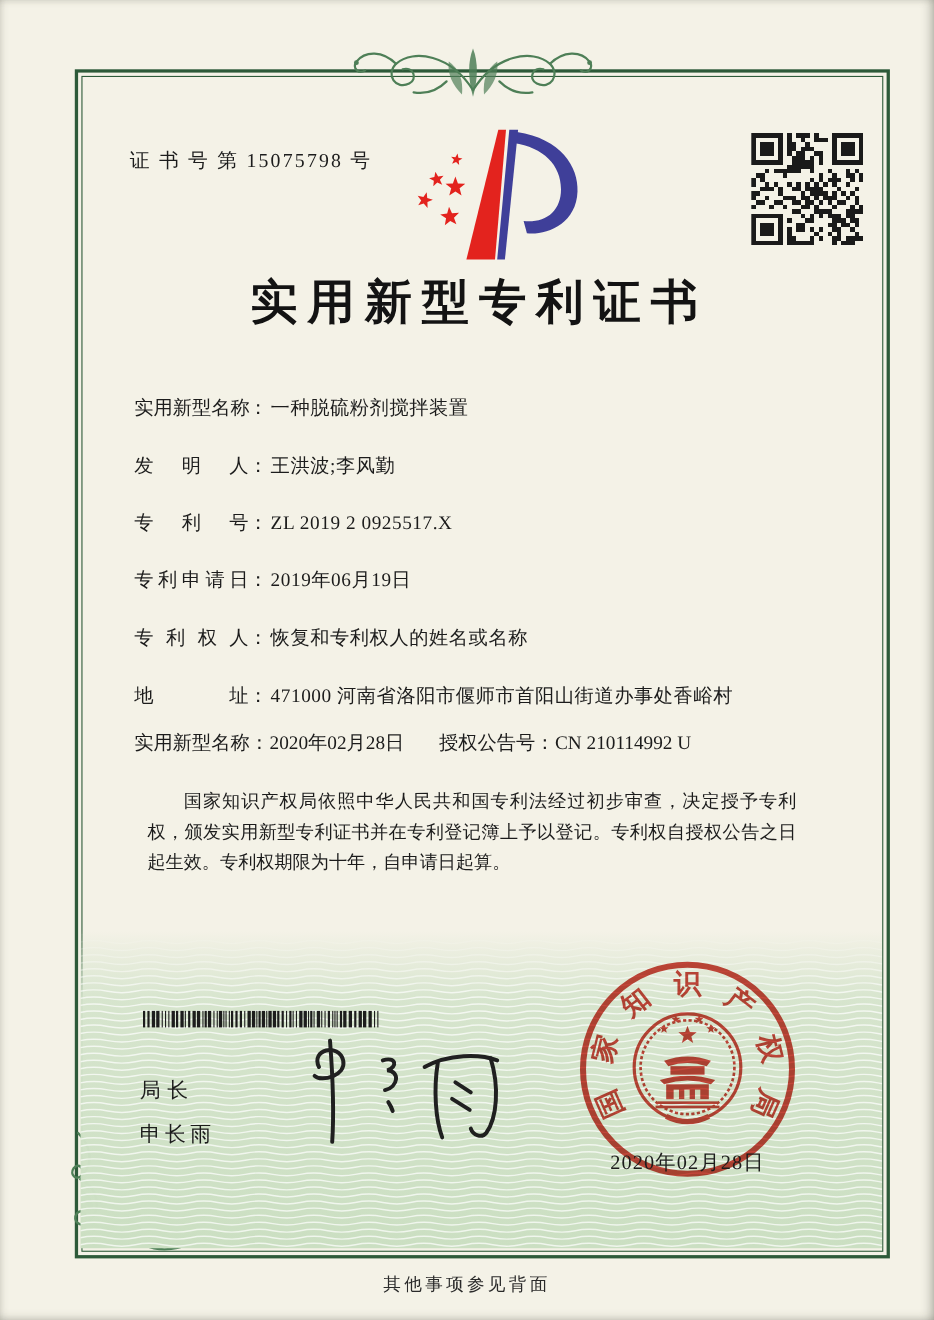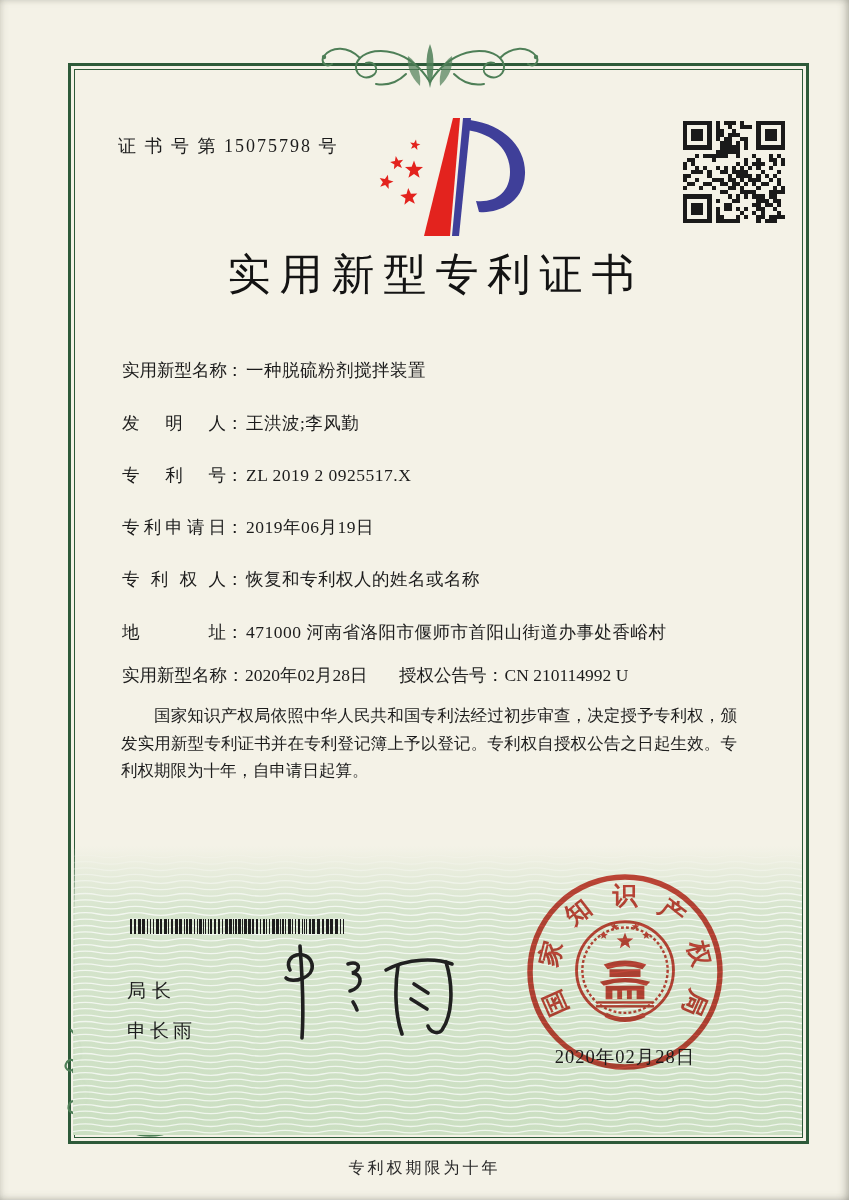--- a/index.html
+++ b/index.html
@@ -13,30 +13,30 @@
                inset 0 -6px 10px -6px rgba(90,90,80,.3),
                inset 0 5px 8px -5px rgba(120,120,110,.18);
   }
   .frame{position:absolute;left:68px;top:63px;width:735px;height:1075px;
     border:3px solid var(--frame-green,#2d5a39);}
   .frame-inner{position:absolute;inset:3px;border:1px solid var(--frame-green,#2d5a39);}
   .certno{position:absolute;left:118px;top:134px;font-size:18px;letter-spacing:2px;}
   .qr{position:absolute;left:683px;top:121px;width:102px;height:102px;}
   .logo{position:absolute;left:355px;top:108px;width:180px;height:138px;}
   .title{position:absolute;left:68px;top:246px;width:735px;text-align:center;
-    font-size:43px;font-weight:400;letter-spacing:9px;color:#131313;}
+    font-size:43px;font-weight:700;letter-spacing:9px;color:#131313;}
   .fields{position:absolute;left:118px;top:0;width:620px;font-size:17.5px;}
   .frow{position:absolute;left:4px;white-space:nowrap;}
   .flabel{display:inline-block;width:104px;text-align:justify;text-align-last:justify;}
   .fcolon{display:inline-block;width:18px;}
   .fvalue{margin-left:2px;letter-spacing:.5px;}
   .grant2{position:absolute;left:277px;top:0;white-space:nowrap;}
   .paras{position:absolute;left:118px;top:699px;width:622px;font-size:16.5px;
     line-height:27.5px;text-align:justify;}
-  .paras p{margin:3px;text-indent:2em;}
+  .paras p{margin:16px;text-indent:2em;}
   .band{position:absolute;left:73px;top:846px;width:729px;height:289px;pointer-events:none;}
   .barcode{position:absolute;left:130px;top:919px;width:218px;height:15px;}
   .barcode div{position:absolute;top:0;bottom:0;background:#1d1d1d;}
   .signer-title{position:absolute;left:127px;top:978px;font-size:19px;letter-spacing:6px;}
   .signer-name{position:absolute;left:127px;top:1018px;font-size:19px;letter-spacing:4px;}
   .signature{position:absolute;left:256px;top:936px;width:217px;height:112px;}
   .seal{position:absolute;left:525px;top:872px;width:200px;height:200px;
     mix-blend-mode:multiply;opacity:.93;}
   .seal-ring{position:absolute;inset:0;}
   .seal-char{position:absolute;left:50%;top:50%;width:26px;height:26px;margin:-13px 0 0 -13px;
@@ -535,14 +535,14 @@
         <div class="seal-char" style="transform: rotate(-76deg) translateY(-76px);">家</div>
         <div class="seal-char" style="transform: rotate(-38deg) translateY(-76px);">知</div>
         <div class="seal-char" style="transform: rotate(0deg) translateY(-76px);">识</div>
         <div class="seal-char" style="transform: rotate(38deg) translateY(-76px);">产</div>
         <div class="seal-char" style="transform: rotate(76deg) translateY(-76px);">权</div>
         <div class="seal-char" style="transform: rotate(114deg) translateY(-76px);">局</div>
       </div>
   </div>
   <div class="seal-date">2020年02月28日</div>
 
-  <div class="back-note">专利权期限为十年</div>
+  <div class="back-note">其他事项参见背面</div>
 </div>
 
 </body></html>

